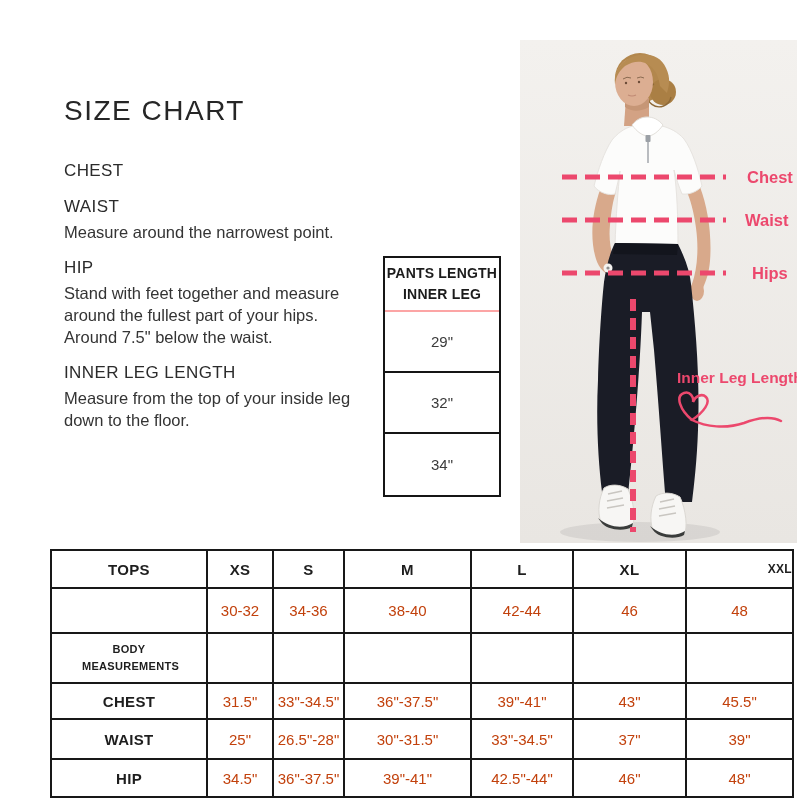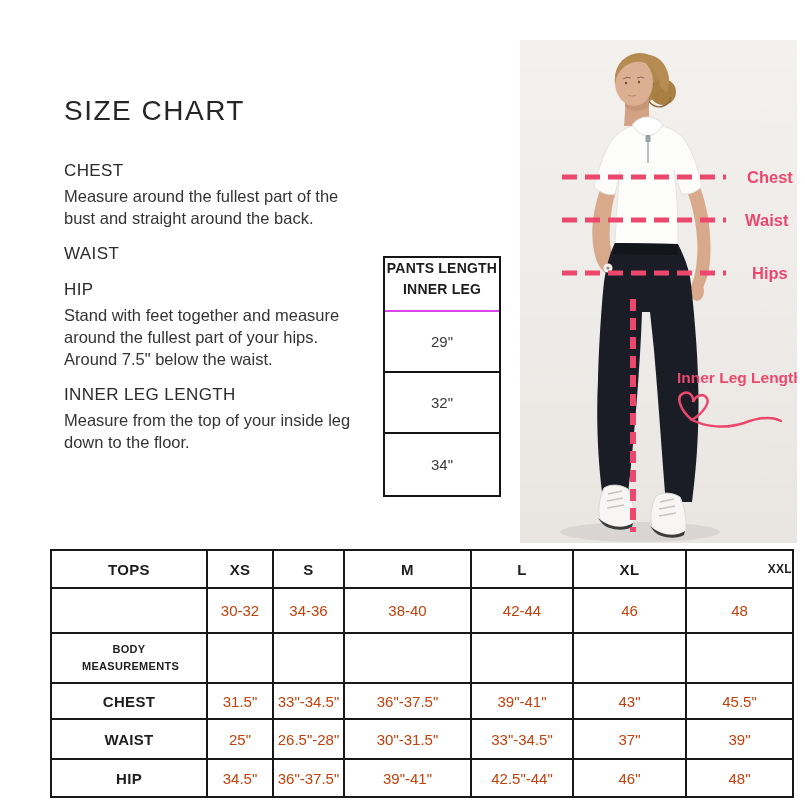--- a/index.html
+++ b/index.html
@@ -11,21 +11,21 @@
   }
 
   
   .guide { position:absolute; left:64px; top:56px; width:306px; }
   .page-title { font-size:28px; font-weight:400; letter-spacing:1.5px; color:#262626; margin:0 0 34px 0; line-height:30px; }
   .g-sec h2 { font-size:17px; font-weight:400; letter-spacing:.4px; color:#2b2b2b; margin:14px 0 3px 0; line-height:22px; }
   .g-sec p  { font-size:16.5px; line-height:22px; margin:0; color:#343434; }
 
   
   .pants-table { position:absolute; left:383px; top:216px; width:118px; border:2px solid #151515; background:#fff; }
-  .pt-header { height:54px; border-bottom:2px solid #d946ef; display:flex; flex-direction:column; align-items:center; font-weight:bold; font-size:14px; line-height:1.5; color:#1c1c1c; letter-spacing:.2px; }
+  .pt-header { height:54px; border-bottom:2px solid #fca5a5; display:flex; flex-direction:column; justify-content:center; align-items:center; font-weight:bold; font-size:14px; line-height:1.5; color:#1c1c1c; letter-spacing:.2px; }
   .pt-cell { height:61px; border-bottom:2px solid #151515; display:flex; align-items:center; justify-content:center; font-size:15px; color:#3b3b3b; }
   .pt-cell:last-child { border-bottom:none; }
 
   
   .photo { position:absolute; left:520px; top:0; width:277px; height:503px; }
   .fig-label { fill:var(--accent); font-weight:bold; font-size:16.5px; font-family:"Liberation Sans",sans-serif; }
   .fig-label-sm { fill:var(--accent); font-weight:bold; font-size:15.5px; font-family:"Liberation Sans",sans-serif; }
   .dash { stroke:var(--accent); }
 
   
@@ -45,24 +45,24 @@
 </head>
 <body>
 
 <div class="canvas">
 
   <div class="guide">
     <h1 class="page-title">SIZE CHART</h1>
 
     <div class="g-sec">
       <h2>CHEST</h2>
-      <p>Measure around the fullest part of the bust and straight around the back.</p>
     </div>
     <div class="g-sec">
       <h2>WAIST</h2>
+      <p>Measure around the narrowest point.</p>
     </div>
     <div class="g-sec">
       <h2>HIP</h2>
       <p>Stand with feet together and measure around the fullest part of your hips. Around 7.5" below the waist.</p>
     </div>
     <div class="g-sec">
       <h2>INNER LEG LENGTH</h2>
       <p>Measure from the top of your inside leg down to the floor.</p>
     </div>
   </div>

